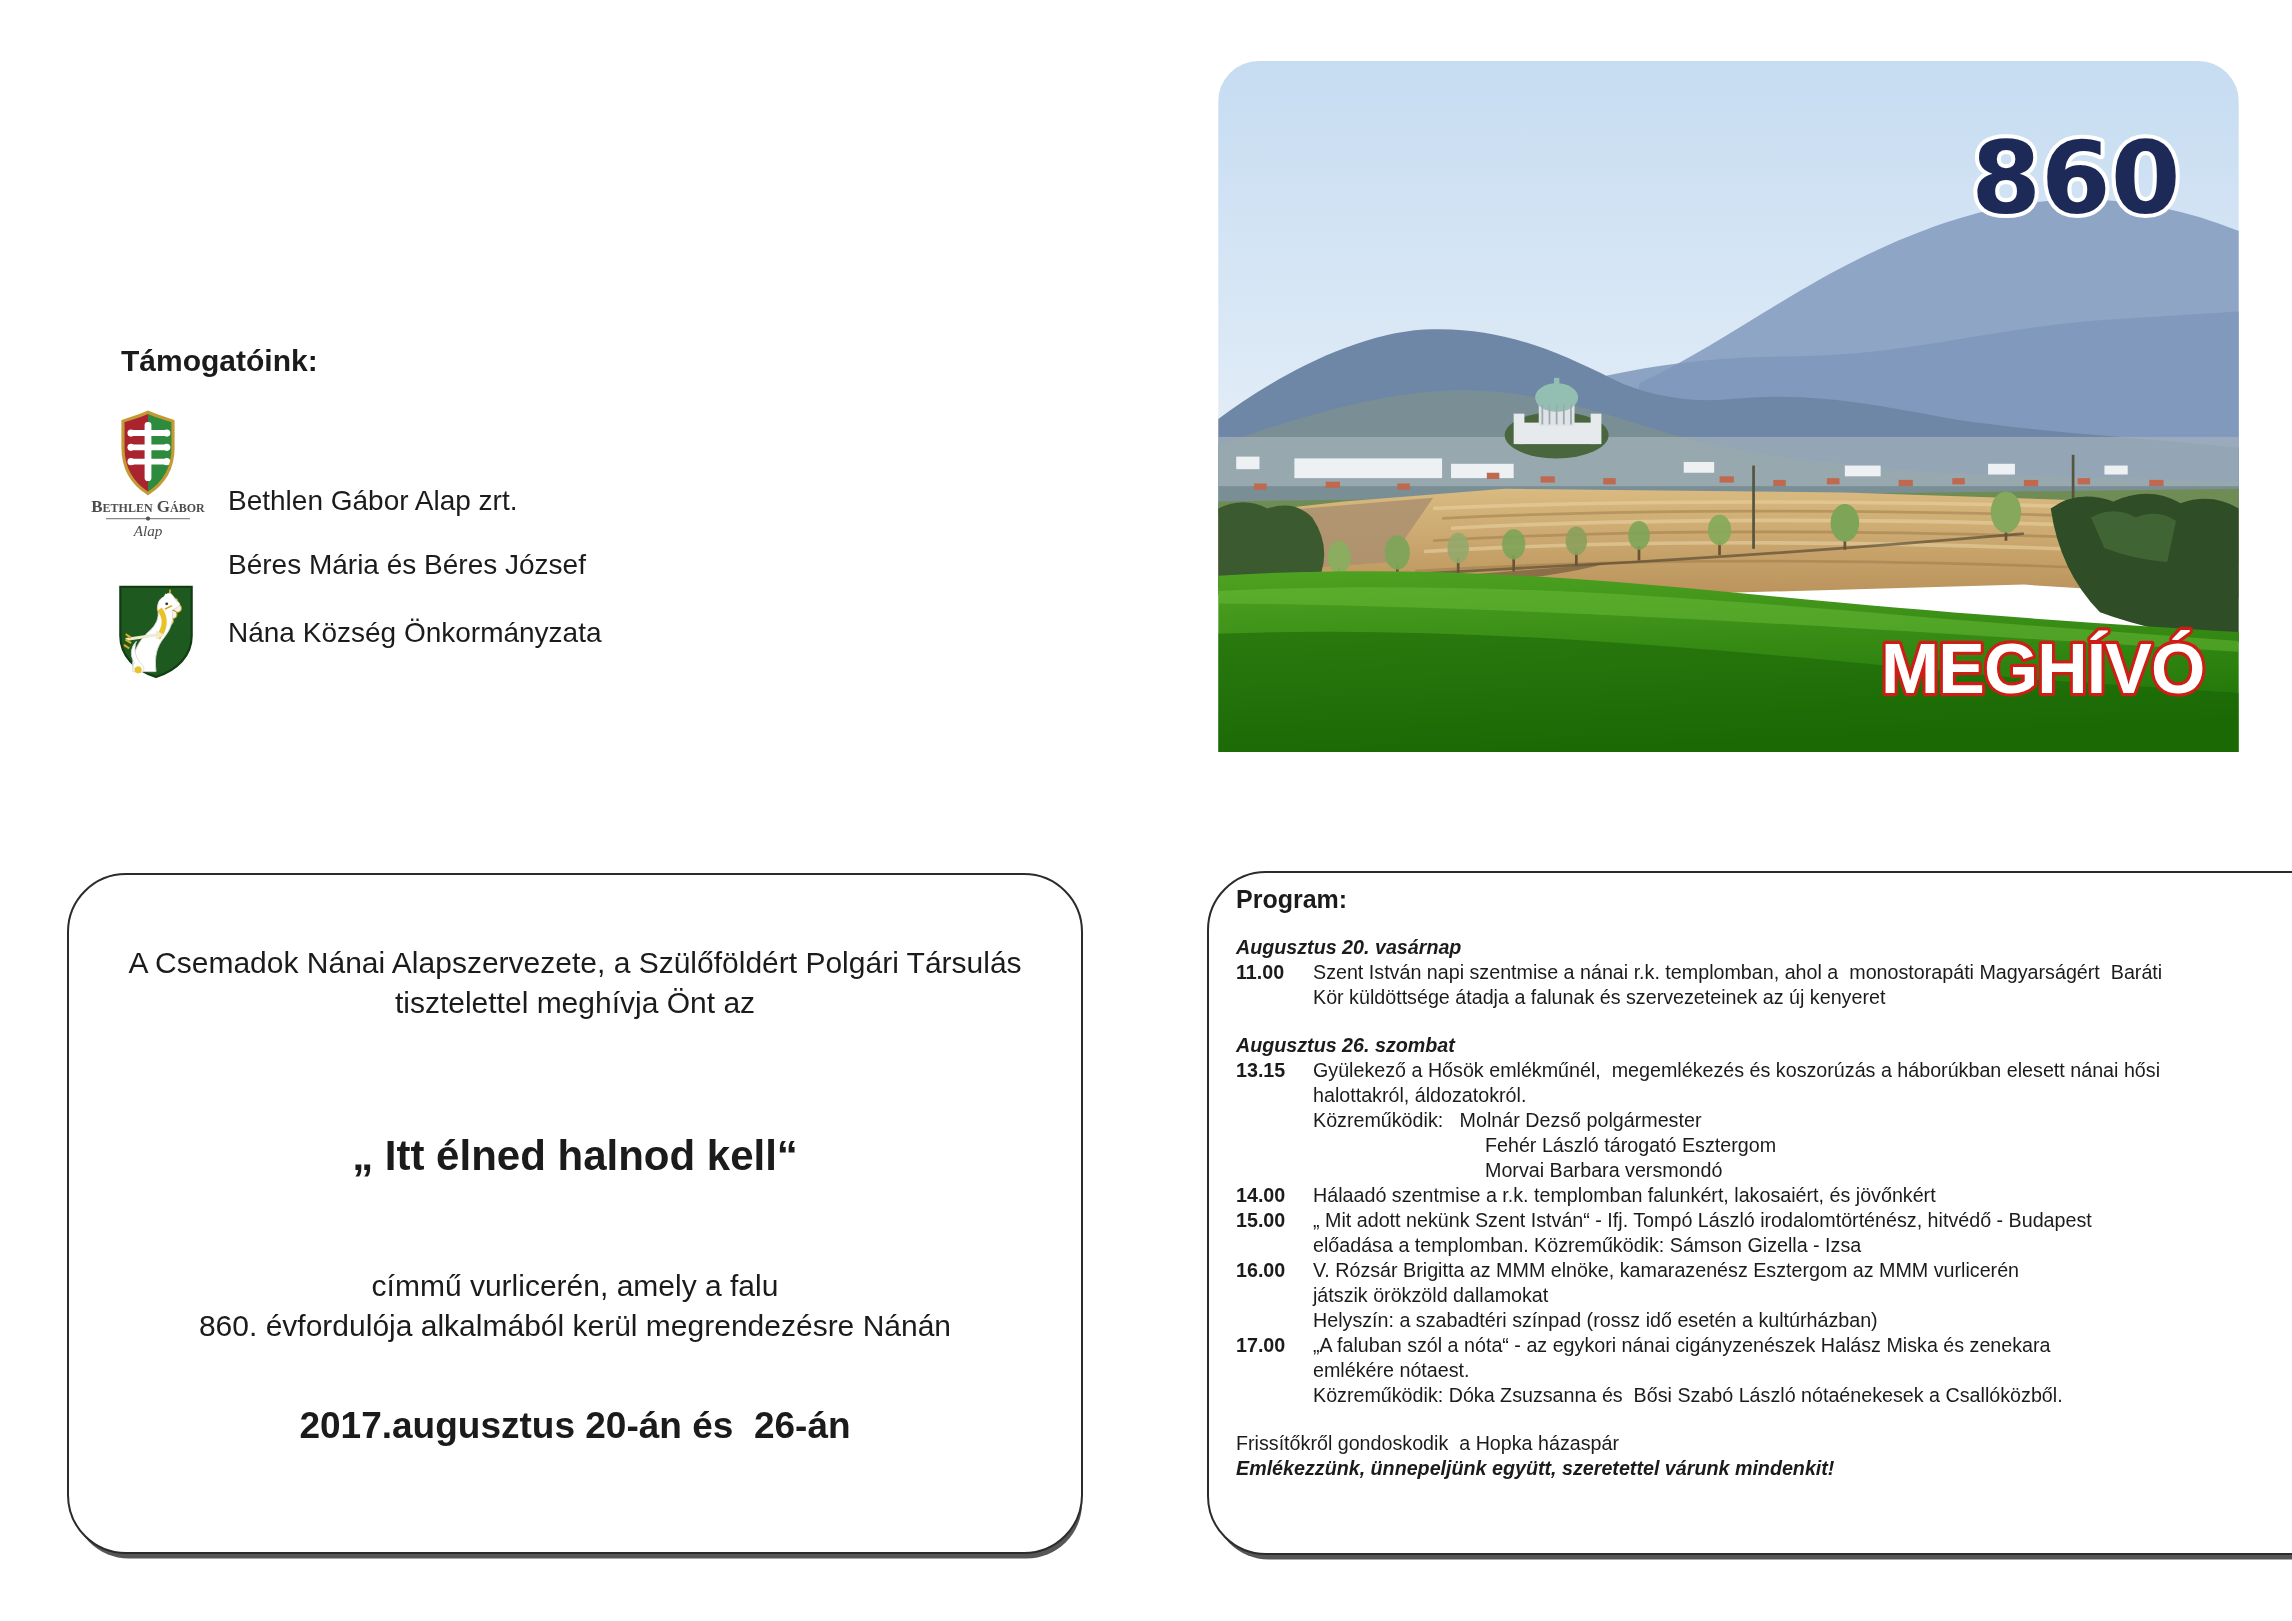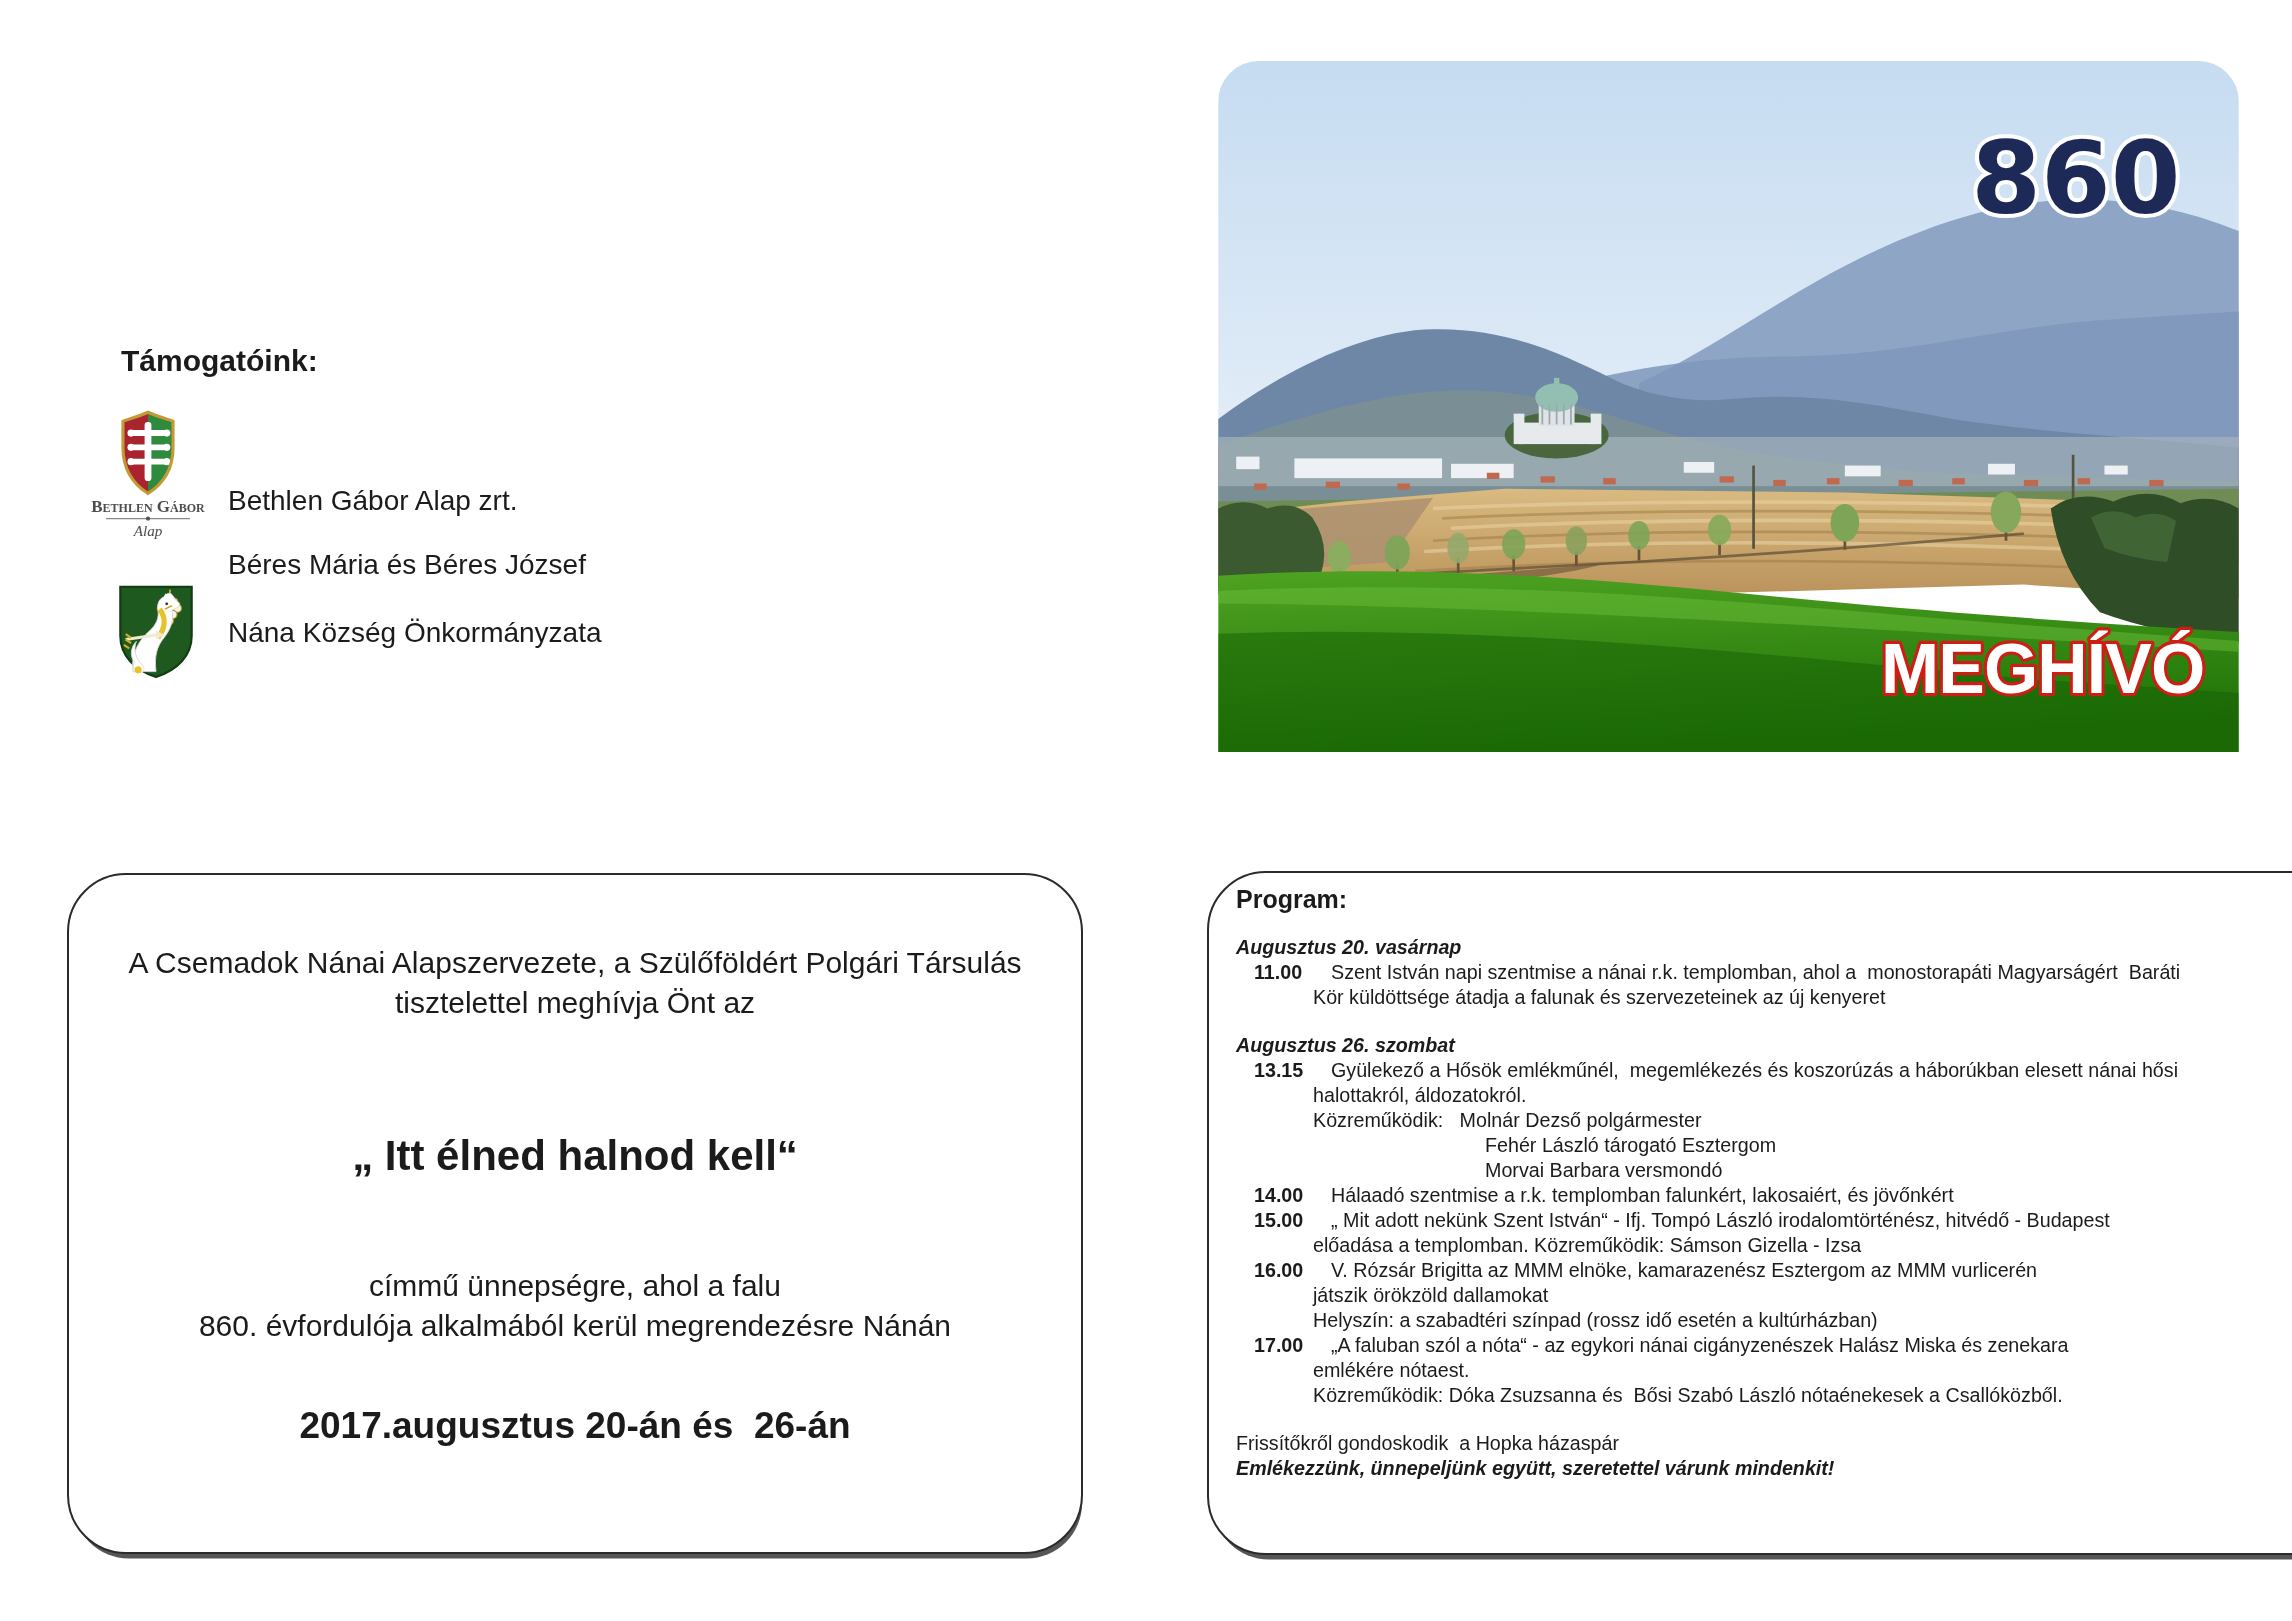--- a/index.html
+++ b/index.html
@@ -29,21 +29,21 @@
 
   
   .photo{left:1218px;top:61px;width:1021px;height:851px;border-radius:41px;overflow:hidden;}
   .photo svg{display:block;}
 
   
   .prog{left:1207px;top:871px;width:1146px;height:684px;padding:14.3px 23px 0 27px;
         font-size:19.7px;line-height:25px;}
   .prog-heading{font-weight:bold;font-size:25px;white-space:pre;}
   .prow{display:flex;white-space:pre;}
-  .pt{flex:none;width:77px;font-weight:bold;margin-left:18px;}
+  .pt{flex:none;width:77px;font-weight:bold;}
   .pt-inline{width:auto;margin-right:8px;}
   .pday{font-weight:bold;font-style:italic;margin-top:23px;}
   .ind1{padding-left:77px;}
   .ind2{padding-left:249px;}
   .pfoot1{margin-top:23px;}
   .pfoot2{font-weight:bold;font-style:italic;}
 </style>
 </head>
 <body>
 
@@ -111,21 +111,21 @@
   </div>
 
   <div class="abs sup-label lbl1">Bethlen Gábor Alap zrt.</div>
   <div class="abs sup-label lbl2">Béres Mária és Béres József</div>
   <div class="abs sup-label lbl3">Nána Község Önkormányzata</div>
 
   <div class="abs rbox inv">
     <div class="inv-line">A Csemadok Nánai Alapszervezete, a Szülőföldért Polgári Társulás</div>
     <div class="inv-line">tisztelettel meghívja Önt az</div>
     <div class="inv-title">„ Itt élned halnod kell“</div>
-    <div class="inv-line inv-desc1">címmű ünnepségre, ahol a falu</div>
+    <div class="inv-line inv-desc1">címmű vurlicerén, amely a falu</div>
     <div class="inv-line">860. évfordulója alkalmából kerül megrendezésre Nánán</div>
     <div class="inv-dates">2017.augusztus 20-án és  26-án</div>
   </div>
 
   <div class="abs photo">
     <svg width="1021" height="691" viewBox="0 0 1140 772">
       <defs>
         <linearGradient id="skyg" x1="0" y1="0" x2="0" y2="1">
           <stop offset="0" stop-color="#c6dcf1"></stop>
             <stop offset="0.7" stop-color="#dce9f6"></stop>

